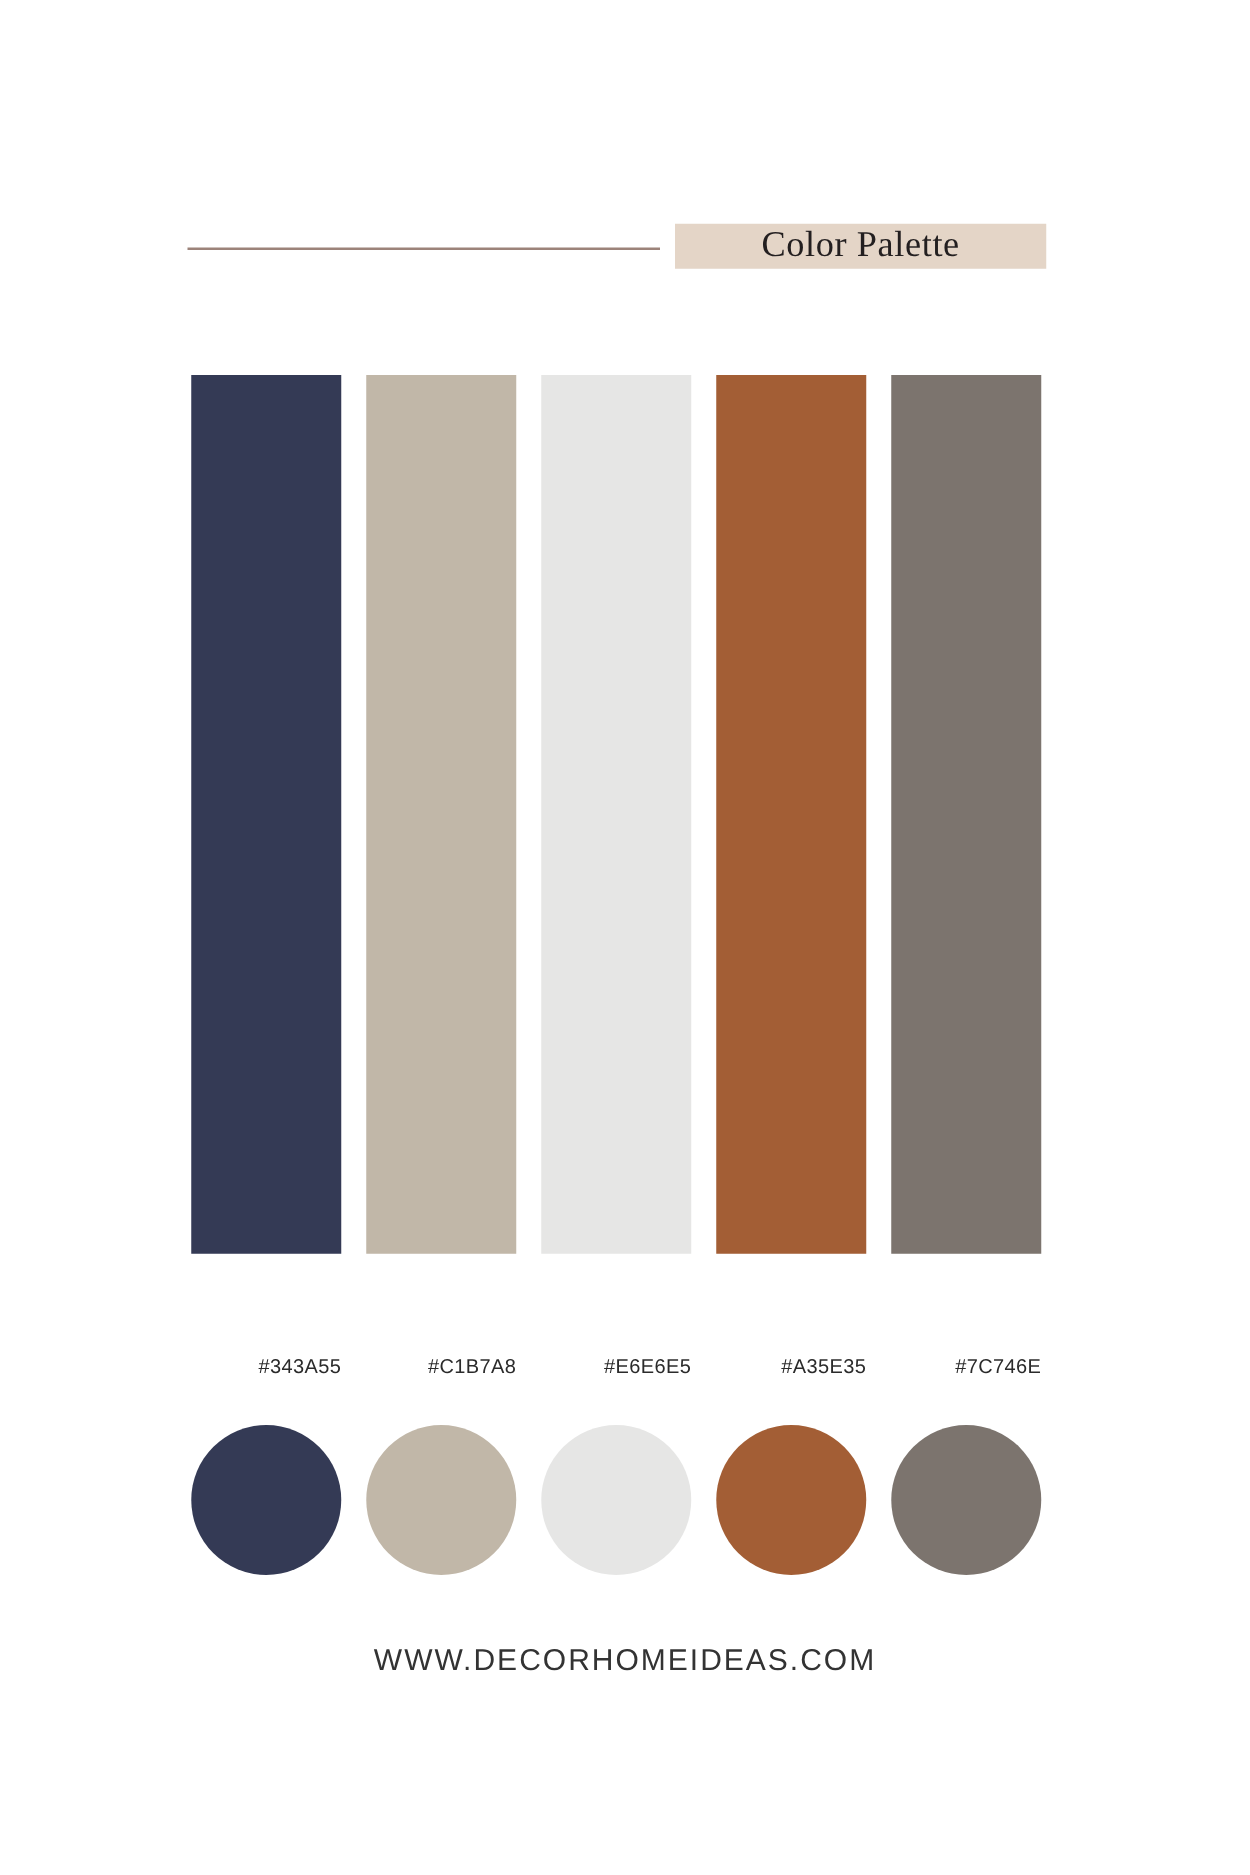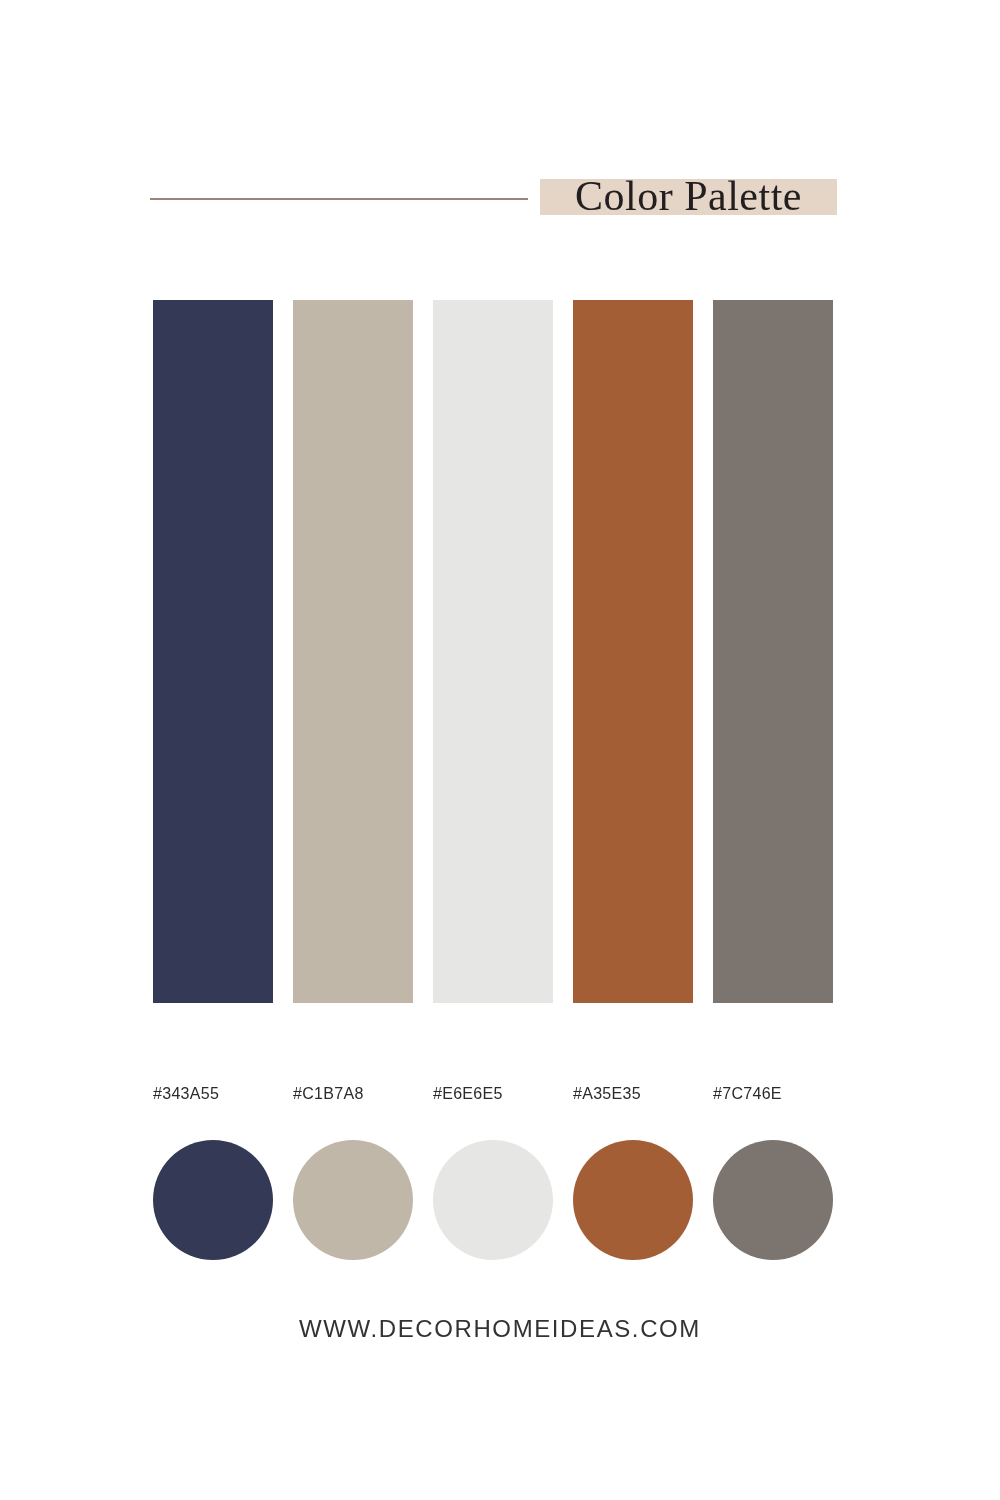--- a/index.html
+++ b/index.html
@@ -48,21 +48,21 @@
   }
   .header-title {
     position: absolute;
     left: 540px;
     top: 0px;
     width: 297px;
     height: 52px;
     line-height: 52px;
     text-align: center;
     font-family: "Liberation Serif", "DejaVu Serif", serif;
-    font-size: 42px;
+    font-size: 29px;
     font-weight: 400;
     letter-spacing: 0.5px;
     color: #231f20;
     white-space: nowrap;
   }
 
   
   .bars {
     position: absolute;
     left: 153px;
@@ -82,21 +82,21 @@
     position: absolute;
     left: 153px;
     top: 1080px;
     width: 680px;
     height: 28px;
     display: flex;
     justify-content: space-between;
   }
   .hex-label {
     width: 120px;
-    text-align: left;
+    text-align: right;
     font-family: "Liberation Sans", sans-serif;
     font-size: 16px;
     font-weight: 400;
     letter-spacing: 0.3px;
     color: #2b2b2b;
     line-height: 28px;
     white-space: nowrap;
   }
 
   

